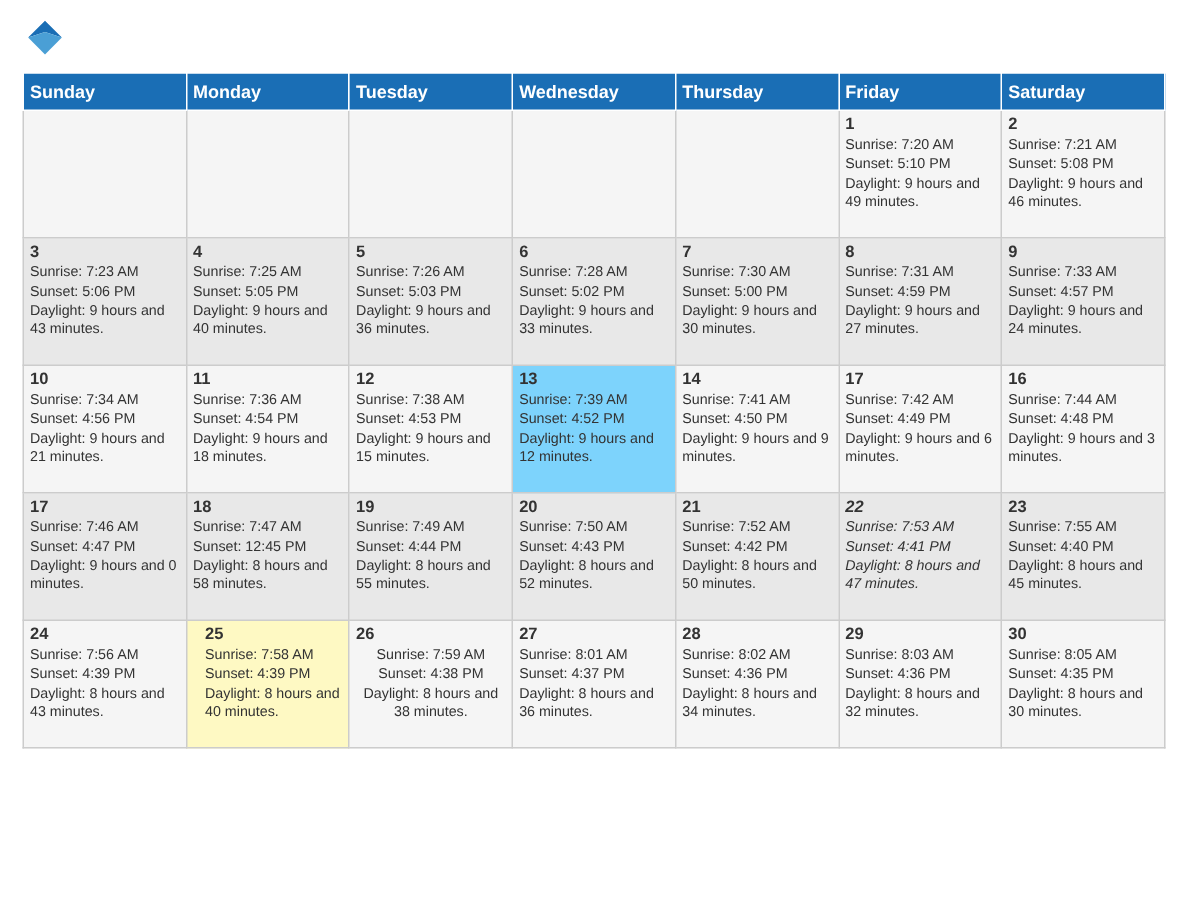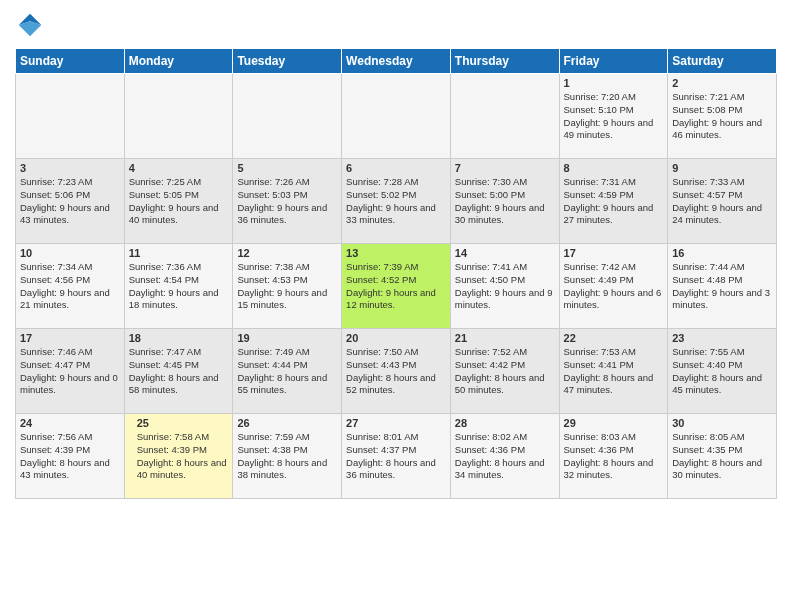--- a/index.html
+++ b/index.html
@@ -201,21 +201,21 @@
           <div class="day-info" style="white-space: pre-line;">Sunrise: 7:36 AM
 Sunset: 4:54 PM
 Daylight: 9 hours and 18 minutes.</div>
         </td>
         <td style="background: rgb(245, 245, 245);">
           <span class="day-number">12</span>
           <div class="day-info" style="white-space: pre-line;">Sunrise: 7:38 AM
 Sunset: 4:53 PM
 Daylight: 9 hours and 15 minutes.</div>
         </td>
-        <td style="background: #bef264;">
+        <td style="background: #7dd3fc;">
           <span class="day-number">13</span>
           <div class="day-info" style="white-space: pre-line;">Sunrise: 7:39 AM
 Sunset: 4:52 PM
 Daylight: 9 hours and 12 minutes.</div>
         </td>
         <td style="background: rgb(245, 245, 245);">
           <span class="day-number">14</span>
           <div class="day-info" style="white-space: pre-line;">Sunrise: 7:41 AM
 Sunset: 4:50 PM
 Daylight: 9 hours and 9 minutes.</div>
@@ -236,42 +236,42 @@
       <tr>
         <td style="background: rgb(232, 232, 232);">
           <span class="day-number">17</span>
           <div class="day-info" style="white-space: pre-line;">Sunrise: 7:46 AM
 Sunset: 4:47 PM
 Daylight: 9 hours and 0 minutes.</div>
         </td>
         <td style="background: rgb(232, 232, 232); margin-left: 24px;">
           <span class="day-number">18</span>
           <div class="day-info" style="white-space: pre-line;">Sunrise: 7:47 AM
-Sunset: 4:45 PM
+Sunset: 12:45 PM
 Daylight: 8 hours and 58 minutes.</div>
         </td>
         <td style="background: rgb(232, 232, 232); margin-left: 38px;">
           <span class="day-number">19</span>
           <div class="day-info" style="white-space: pre-line;">Sunrise: 7:49 AM
 Sunset: 4:44 PM
 Daylight: 8 hours and 55 minutes.</div>
         </td>
         <td style="background: rgb(232, 232, 232);">
           <span class="day-number">20</span>
           <div class="day-info" style="white-space: pre-line;">Sunrise: 7:50 AM
 Sunset: 4:43 PM
 Daylight: 8 hours and 52 minutes.</div>
         </td>
         <td style="background: rgb(232, 232, 232);">
           <span class="day-number">21</span>
           <div class="day-info" style="white-space: pre-line;">Sunrise: 7:52 AM
 Sunset: 4:42 PM
 Daylight: 8 hours and 50 minutes.</div>
         </td>
-        <td style="background: rgb(232, 232, 232);">
+        <td style="background: rgb(232, 232, 232); font-style: italic;">
           <span class="day-number">22</span>
           <div class="day-info" style="white-space: pre-line;">Sunrise: 7:53 AM
 Sunset: 4:41 PM
 Daylight: 8 hours and 47 minutes.</div>
         </td>
         <td style="background: rgb(232, 232, 232);">
           <span class="day-number">23</span>
           <div class="day-info" style="white-space: pre-line;">Sunrise: 7:55 AM
 Sunset: 4:40 PM
 Daylight: 8 hours and 45 minutes.</div>
@@ -285,21 +285,21 @@
 Daylight: 8 hours and 43 minutes.</div>
         </td>
         <td style="background: #fef9c3; padding-left: 12px;">
           <span class="day-number">25</span>
           <div class="day-info" style="white-space: pre-line;">Sunrise: 7:58 AM
 Sunset: 4:39 PM
 Daylight: 8 hours and 40 minutes.</div>
         </td>
         <td style="background: rgb(245, 245, 245);">
           <span class="day-number">26</span>
-          <div class="day-info" style="white-space: pre-line;">Sunrise: 7:59 AM
+          <div class="day-info" style="white-space: pre-line; text-align: center;">Sunrise: 7:59 AM
 Sunset: 4:38 PM
 Daylight: 8 hours and 38 minutes.</div>
         </td>
         <td style="background: rgb(245, 245, 245);">
           <span class="day-number">27</span>
           <div class="day-info" style="white-space: pre-line;">Sunrise: 8:01 AM
 Sunset: 4:37 PM
 Daylight: 8 hours and 36 minutes.</div>
         </td>
         <td style="background: rgb(245, 245, 245);">

